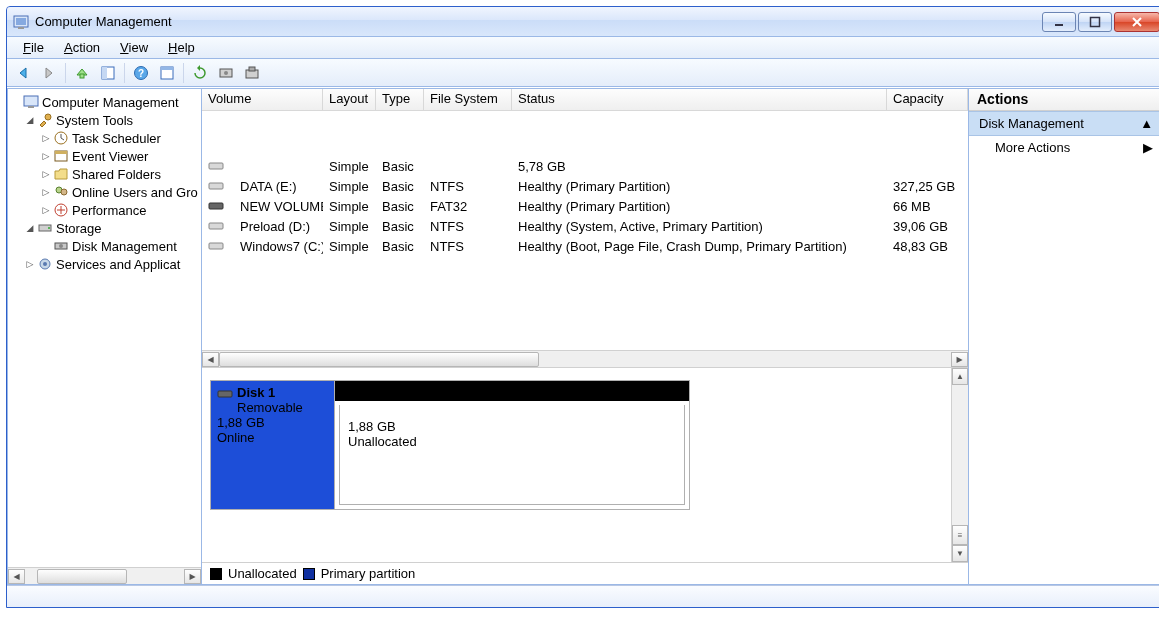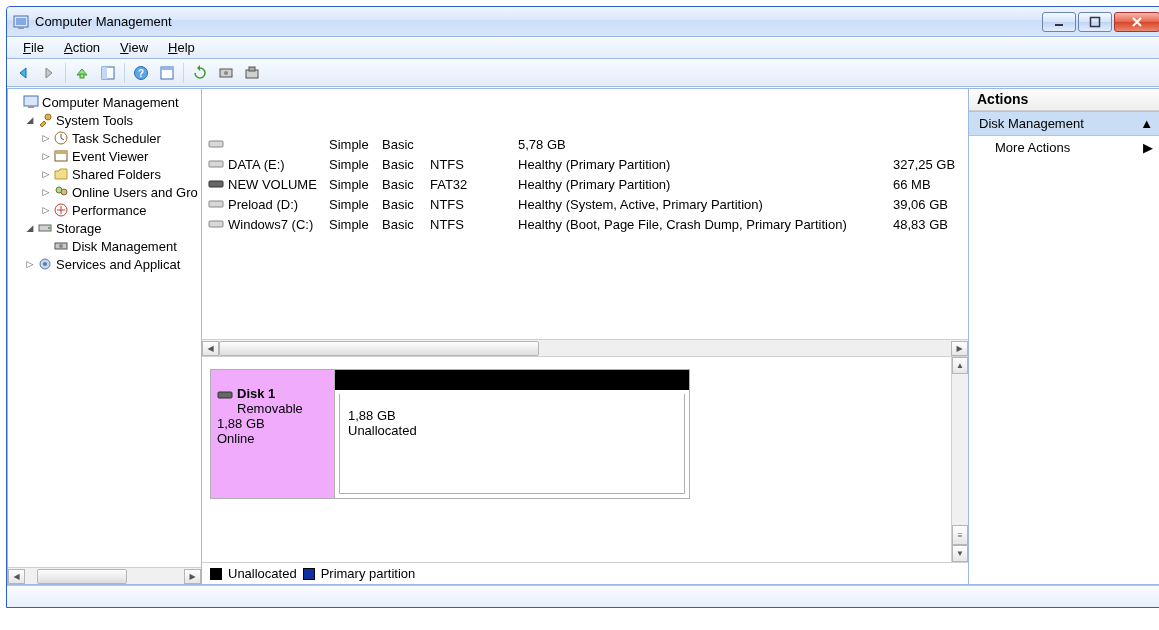--- a/index.html
+++ b/index.html
@@ -32,30 +32,30 @@
   .leftpane .hscroll .ar { width:17px; height:15px; background:linear-gradient(#fefefe,#e6e6e6); border:1px solid #b6b6b6; display:flex; align-items:center; justify-content:center; font-size:8px; color:#555; }
   .leftpane .hscroll .track { flex:1; height:15px; background:#f0f0f0; position:relative; }
   .leftpane .hscroll .thumb { position:absolute; left:12px; width:90px; top:0; bottom:0; background:linear-gradient(#fefefe,#dedede); border:1px solid #b6b6b6; border-radius:2px; }
   .centerpane { flex:1; display:flex; flex-direction:column; border-left:none; }
   .volhdr { display:flex; height:22px; font-size:13px; border-bottom:1px solid #d8d8d8; }
   .volhdr .col { border-right:1px solid #d8d8d8; padding:2px 6px; background:linear-gradient(#fdfdfd,#efefef); cursor:default; white-space:nowrap; overflow:hidden; }
   .volrows { font-size:13px; }
   .volrow { display:flex; height:20px; align-items:center; }
   .volrow .col { padding:0 6px; white-space:nowrap; overflow:hidden; }
   .cw0{width:121px;} .cw1{width:53px;} .cw2{width:48px;} .cw3{width:88px;} .cw4{width:375px;} .cw5{flex:1;text-align:left;}
-  .volrow .cw0 { display:flex; align-items:center; gap:4px; }
+  .volrow .cw0 { display:flex; align-items:center; gap:16px; }
   .diskicon { width:16px; height:10px; }
   .center-hscroll { height:17px; border-top:1px solid #d0d0d0; background:#f0f0f0; display:flex; align-items:center; }
   .center-hscroll .ar { width:17px; height:15px; background:linear-gradient(#fefefe,#e6e6e6); border:1px solid #b6b6b6; display:flex;align-items:center;justify-content:center;font-size:8px;color:#555; }
   .center-hscroll .track { flex:1; position:relative; background:#efefef; height:15px; }
   .center-hscroll .thumb { position:absolute; left:0; width:320px; top:0; bottom:0; background:linear-gradient(#fefefe,#dedede); border:1px solid #b6b6b6; border-radius:2px; }
   .diskpanel { flex:1; border-top:1px solid #d0d0d0; display:flex; overflow:hidden; }
   .diskpanel .diskarea { flex:1; padding:6px; background:#fff; }
   .diskbox { border:1px solid #b0b0b0; display:flex; height:130px; width:480px; margin:6px 0 0 2px; }
-  .diskinfo { width:124px; border-right:1px solid #b0b0b0; padding:16px 6px; font-size:13px; background:#f0abfc; }
+  .diskinfo { width:124px; border-right:1px solid #b0b0b0; padding:4px 6px; font-size:13px; background:#1d4ed8; }
   .diskinfo b { display:block; }
   .partbox { flex:1; display:flex; flex-direction:column; }
   .partbox .blackhdr { height:20px; background:#000; }
   .partbox .partbody { flex:1; border:1px solid #b0b0b0; border-top:none; margin:4px; padding:14px 8px; font-size:13px; }
   .vscroll { width:17px; border-left:1px solid #d0d0d0; background:#f0f0f0; display:flex; flex-direction:column; }
   .vscroll .ar { height:17px; background:linear-gradient(#fefefe,#e6e6e6); border:1px solid #b6b6b6; display:flex;align-items:center;justify-content:center;font-size:8px;color:#555; }
   .vscroll .track { flex:1; position:relative; }
   .vscroll .grip { height:20px; background:linear-gradient(#fefefe,#e6e6e6); border:1px solid #b6b6b6; display:flex;align-items:center;justify-content:center;font-size:8px;color:#555; }
   .legend { height:22px; border-top:1px solid #d0d0d0; font-size:13px; display:flex; align-items:center; padding:0 8px; gap:6px; }
   .legend .sw { width:12px; height:12px; border:1px solid #000; display:inline-block; }
@@ -270,20 +270,28 @@
       <div class="hscroll">
         <div class="ar">◀</div>
         <div class="track">
             <div class="thumb"></div>
           </div>
         <div class="ar">▶</div>
       </div>
     </div>
 
     <div class="pane centerpane">
+      <div class="volhdr">
+        <div class="col cw0">Volume</div>
+        <div class="col cw1">Layout</div>
+        <div class="col cw2">Type</div>
+        <div class="col cw3">File System</div>
+        <div class="col cw4">Status</div>
+        <div class="col cw5">Capacity</div>
+      </div>
       <div class="volrows" style="flex:1;margin-top:45px;">
         <div class="volrow">
           <div class="col cw0">
               <span class="driveicon"><svg class="diskicon" width="16" height="10">
                   <rect x="1" y="2" width="14" height="6" rx="1" fill="#d8d8d8" stroke="#888"></rect>
                 </svg></span>
               <span></span>
             </div>
           <div class="col cw1">Simple</div>
           <div class="col cw2">Basic</div>

